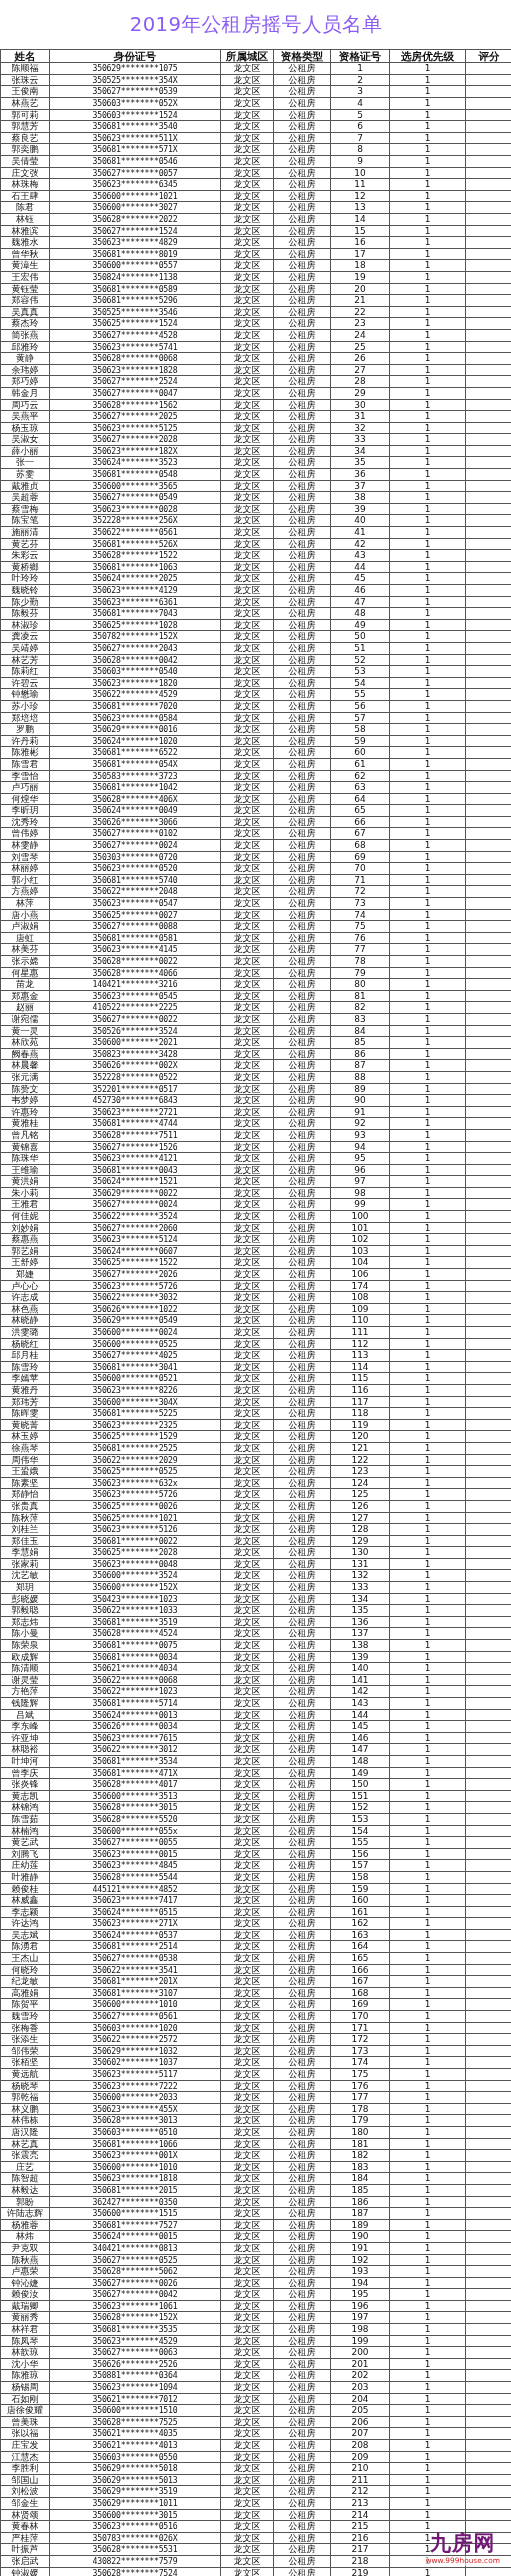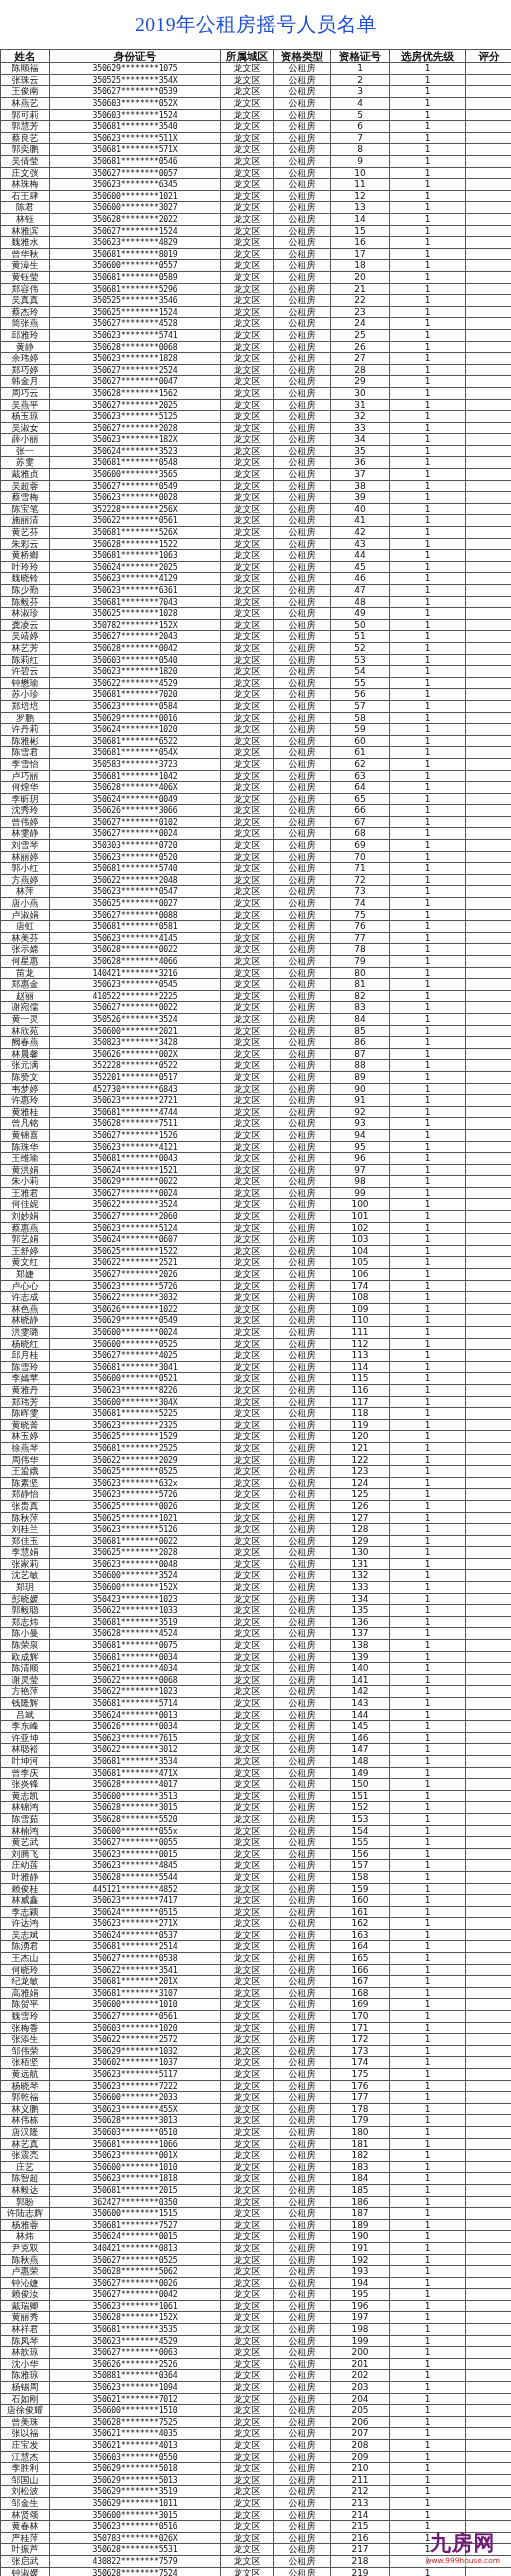--- a/index.html
+++ b/index.html
@@ -1,20 +1,20 @@
 <!DOCTYPE html>
 <html style="font-size:13px"><head>
 <meta charset="utf-8">
 <style>
   html, body { margin:0; padding:0; background:#ffffff; }
   body { width:512px; height:2576px; position:relative; overflow:hidden;
          font-family:"DejaVu Sans", "Liberation Sans", sans-serif; color:#111; }
   .title { position:absolute; left:0; top:0; width:512px; height:49px;
            display:flex; align-items:center; justify-content:center;
-           font-size:19.7px; letter-spacing:0.4px; color:#1d4ed8;font-family:Liberation Serif, serif; }
+           font-size:19.7px; letter-spacing:0.4px; color:#8b5cf6; }
   table.roster { position:absolute; left:0; top:49px; width:512px;
                  border-collapse:collapse; table-layout:fixed; }
   table.roster th, table.roster td { border:0.8px solid #555; padding:0; text-align:center;
                  white-space:nowrap; overflow:hidden; }
   table.roster th { height:12.3px; font-size:10.6px; font-weight:bold; line-height:12.3px; }
   table.roster td { height:10.6px; font-size:9px; line-height:10.6px; }
   table.roster td.idc { font-family:"DejaVu Sans Mono", "Liberation Mono", monospace; font-size:8.2px; letter-spacing:-0.2px; }
   .watermark { position:absolute; right:3.3px; bottom:1.6px; width:92px; height:43px;
                text-align:center; pointer-events:none; }
   .wm-logo { color:#701a75; font-size:21px; font-weight:bold; line-height:24.6px; letter-spacing:0.8px; }
@@ -203,20 +203,29 @@
       <tr>
         <td>黄漳生</td>
         <td class="idc">350600********0557</td>
         <td>龙文区</td>
         <td>公租房</td>
         <td>18</td>
         <td>1</td>
         <td></td>
       </tr>
       <tr>
+        <td>王宏伟</td>
+        <td class="idc">350824********1138</td>
+        <td>龙文区</td>
+        <td>公租房</td>
+        <td>19</td>
+        <td>1</td>
+        <td></td>
+      </tr>
+      <tr>
         <td>黄钰莹</td>
         <td class="idc">350681********0589</td>
         <td>龙文区</td>
         <td>公租房</td>
         <td>20</td>
         <td>1</td>
         <td></td>
       </tr>
       <tr>
         <td>郑容伟</td>
@@ -964,29 +973,20 @@
         <td>103</td>
         <td>1</td>
         <td></td>
       </tr>
       <tr>
         <td>王舒婷</td>
         <td class="idc">350625********1522</td>
         <td>龙文区</td>
         <td>公租房</td>
         <td>104</td>
-        <td>1</td>
-        <td></td>
-      </tr>
-      <tr>
-        <td>黄文红</td>
-        <td class="idc">350622********2521</td>
-        <td>龙文区</td>
-        <td>公租房</td>
-        <td>105</td>
         <td>1</td>
         <td></td>
       </tr>
       <tr>
         <td>郑婕</td>
         <td class="idc">350627********2026</td>
         <td>龙文区</td>
         <td>公租房</td>
         <td>106</td>
         <td>1</td>

